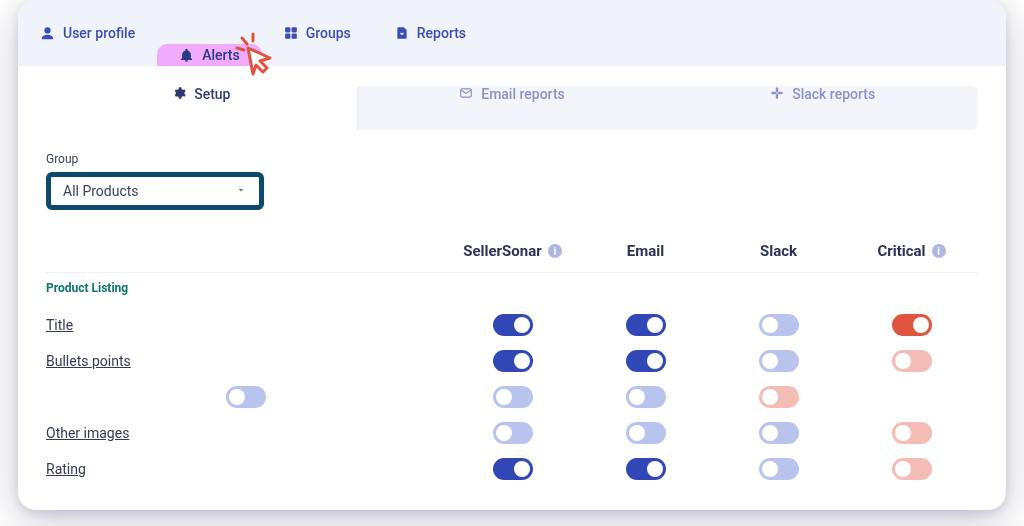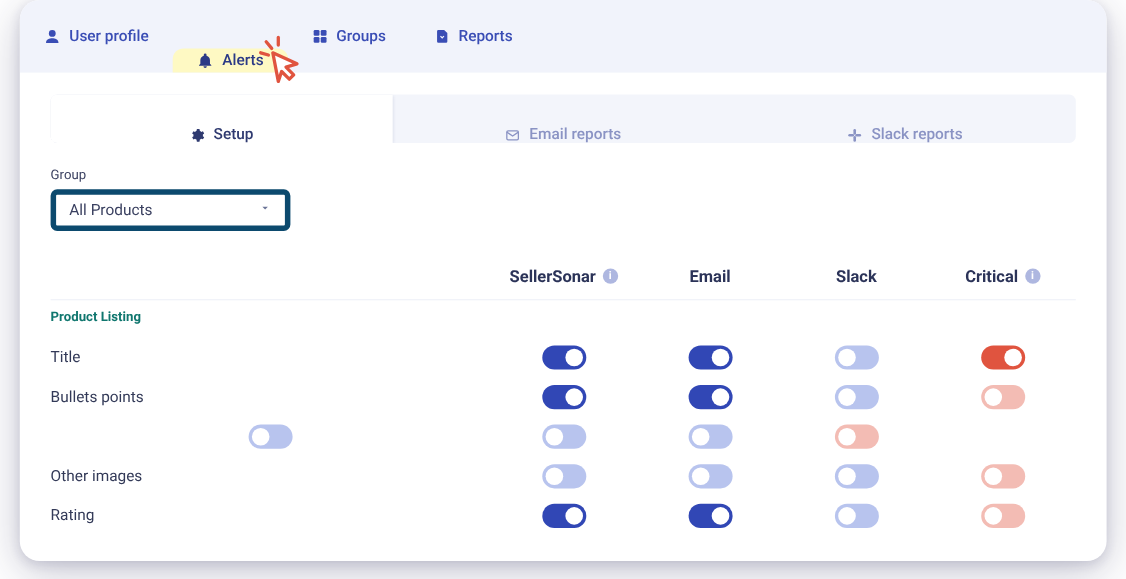--- a/index.html
+++ b/index.html
@@ -9,35 +9,35 @@
     background: #fff; border-radius: 18px;
     box-shadow: 0 10px 40px rgba(30,30,80,.25), 0 3px 10px rgba(30,30,80,.12);
     overflow: hidden;
   }
   
   .topnav { display: flex; align-items: stretch; height: 66px; background: #f1f3fb; }
   .topnav .tab {
     display: flex; align-items: center; gap: 8px; padding: 0 22px;
     color: #3a4db5; font-size: 14px; font-weight: 500; cursor: pointer;
   }
-  .topnav .tab.active { background: #fef9c3; color: #2b3a86; border-top-left-radius: 10px; border-top-right-radius: 10px; margin-top: 44px; }
+  .topnav .tab.active { background: #f0abfc; color: #2b3a86; border-top-left-radius: 10px; border-top-right-radius: 10px; margin-top: 44px; }
   .icon { display: inline-flex; }
   
   .click-cursor {
     position: absolute; left: 212px; top: 30px; pointer-events: none;
   }
   
   .content { padding: 20px 28px 0 28px; }
   
   .subtabs {
     display: flex; background: #f3f5fb; border-radius: 6px; height: 44px;
     overflow: hidden; margin-bottom: 22px;
   }
   .subtabs .stab {
-    flex: 1; display: flex; align-items: flex-end; justify-content: center; gap: 8px;
+    flex: 1; display: flex; align-items: flex-start; justify-content: center; gap: 8px;
     color: #8a93c4; font-size: 14px; font-weight: 500; cursor: pointer;
   }
   .subtabs .stab.active {
     background: #ffffff; color: #2f3a70; box-shadow: 0 1px 3px rgba(50,60,120,.15);
   }
   
   .group-label { font-size: 12px; color: #3a4060; margin-bottom: 6px; }
   .select {
     width: 218px; height: 38px; border: 5px solid #0c4a6e; border-radius: 6px;
     display: flex; align-items: center; justify-content: space-between;
@@ -60,21 +60,21 @@
   }
   .section-title {
     color: #0f766e; font-weight: 700; font-size: 12px; padding: 8px 0 12px 0;
     border-top: 1px solid #eef0f8;
   }
   .row {
     display: grid; grid-template-columns: 400px 1fr 1fr 1fr 1fr;
     align-items: center; height: 36px;
     font-size: 14px; color: #333a58;
   }
-  .row .cell { display: flex; justify-content: center; }
+  .row .cell { display: flex; justify-content: center; text-decoration: underline; }
   .row .label { justify-content: flex-start; }
   
   .tgl {
     width: 40px; height: 22px; border-radius: 12px; position: relative;
     display: inline-block; cursor: pointer;
   }
   .tgl::after {
     content: ""; position: absolute; width: 16px; height: 16px; border-radius: 50%;
     background: #fff; top: 3px; transition: none;
   }

